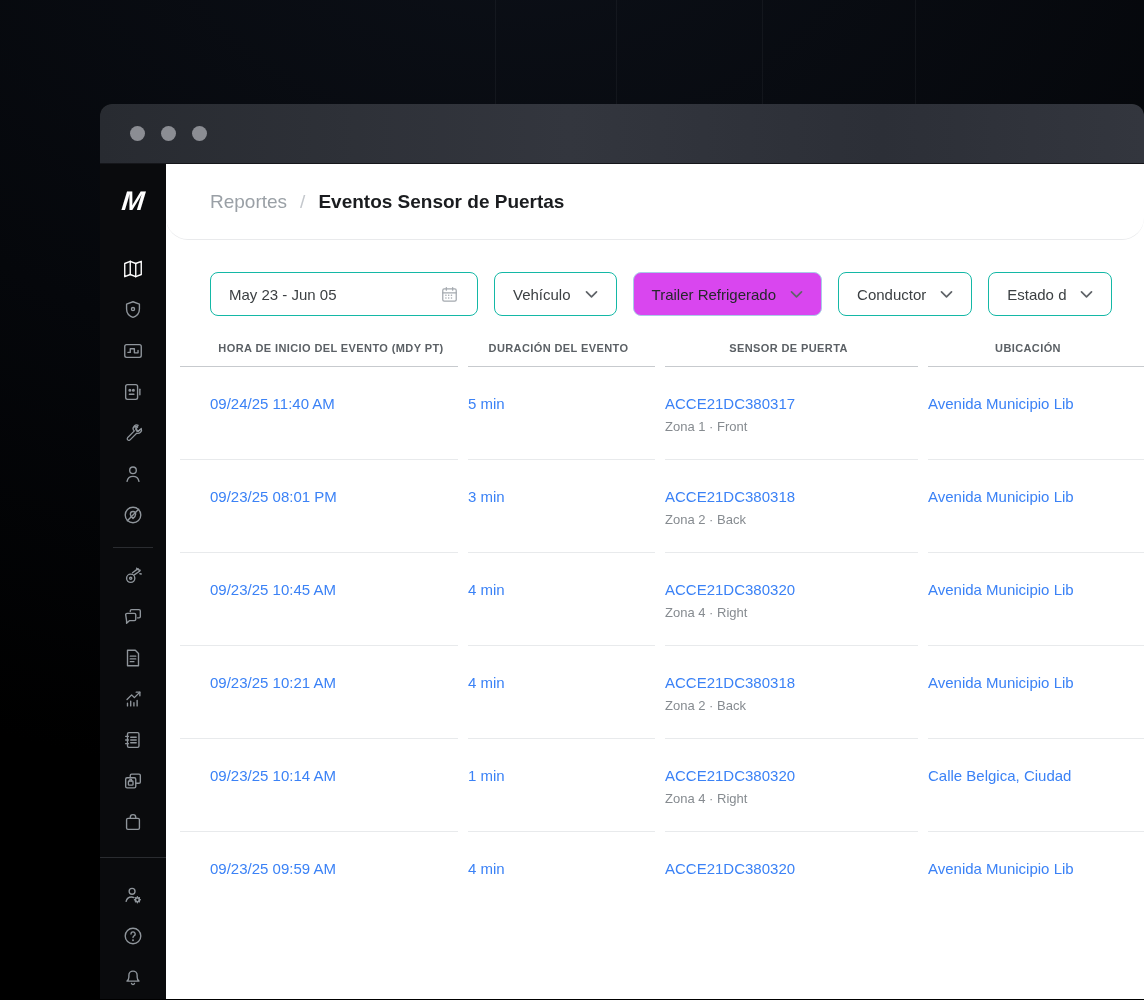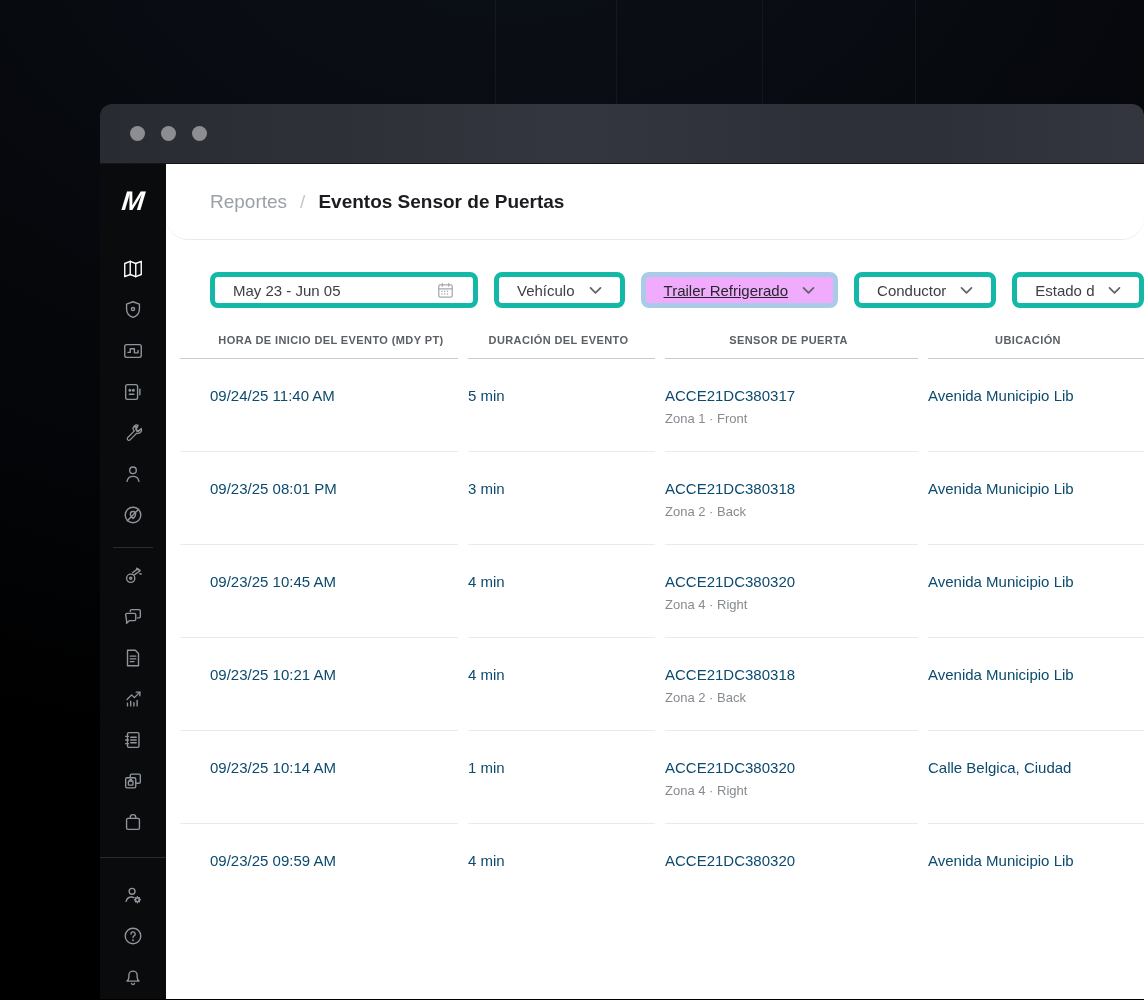--- a/index.html
+++ b/index.html
@@ -42,46 +42,46 @@
   .main { flex:1; background:#fff; min-width:0; display:flex; flex-direction:column; }
 
   .page-header { height:76px; flex:none; display:flex; align-items:center;
       padding-left:44px; border-bottom:1px solid #e9eaec;border-radius:22px; }
   .crumb-section { font-size:19px; color:#9aa0a6; }
   .crumb-sep { font-size:19px; color:#c3c7cc; margin:0 13px; }
   .crumb-current { font-size:19px; color:#1a1c1f; font-weight:700; }
 
   
   .filters { display:flex; gap:16px; margin:32px 0 0 44px; flex:none; }
-  .chip { height:36px; border:5px solid #14b8a6; border-radius:8px; background:#fff;
+  .chip { height:44px; border:1px solid #14b8a6; border-radius:8px; background:#fff;
       display:flex; align-items:center; padding:0 18px; font-size:15px; color:#3c4043;
       white-space:nowrap; cursor:pointer; flex:none; }
   .chip .chev { margin-left:14px; display:flex; }
-  .chip.active { background:#f0abfc; border-color:#aacbe7; color:#26282c;text-decoration:underline; }
+  .chip.active { background:#d946ef; border-color:#aacbe7; color:#26282c; }
   .date-chip { width:268px; justify-content:space-between; }
   .date-chip .cal { display:flex; }
 
   
   .table-wrap { margin-left:14px; flex:1; overflow:hidden; }
   table { border-collapse:collapse; width:100%; table-layout:fixed; margin-top:12px; }
   col.c1{width:288px} col.c2{width:197px} col.c3{width:263px}
   th { position:relative; text-align:center; font-size:11px; font-weight:700;
       color:#5b6065; letter-spacing:.4px; padding:14px 16px 13px 0; white-space:nowrap;
       overflow:hidden; }
   th:first-child, td:first-child { padding-left:30px; }
   th::after { content:""; position:absolute; left:0; right:10px; bottom:0; height:1px;
       background:#c7cace; }
   th:last-child::after { right:0; }
   td { position:relative; vertical-align:top; padding:28px 16px 0 0; height:93px;
       white-space:nowrap; overflow:hidden; }
   td::after { content:""; position:absolute; left:0; right:10px; bottom:0; height:1px;
       background:#e8eaec; }
   td:last-child::after { right:0; }
   tr:last-child td::after { display:none; }
-  .cell-main { font-size:15px; color:#0c4a6e; }
+  .cell-main { font-size:15px; color:#3b82f6; }
   .cell-sub { font-size:13px; color:#868b90; margin-top:7px; }
   .cell-sub:empty { display:none; }
 </style>
 </head>
 <body>
 
 <div class="backdrop">
   <div class="vline" style="left:495px"></div>
   <div class="vline" style="left:616px"></div>
   <div class="vline" style="left:762px"></div>

